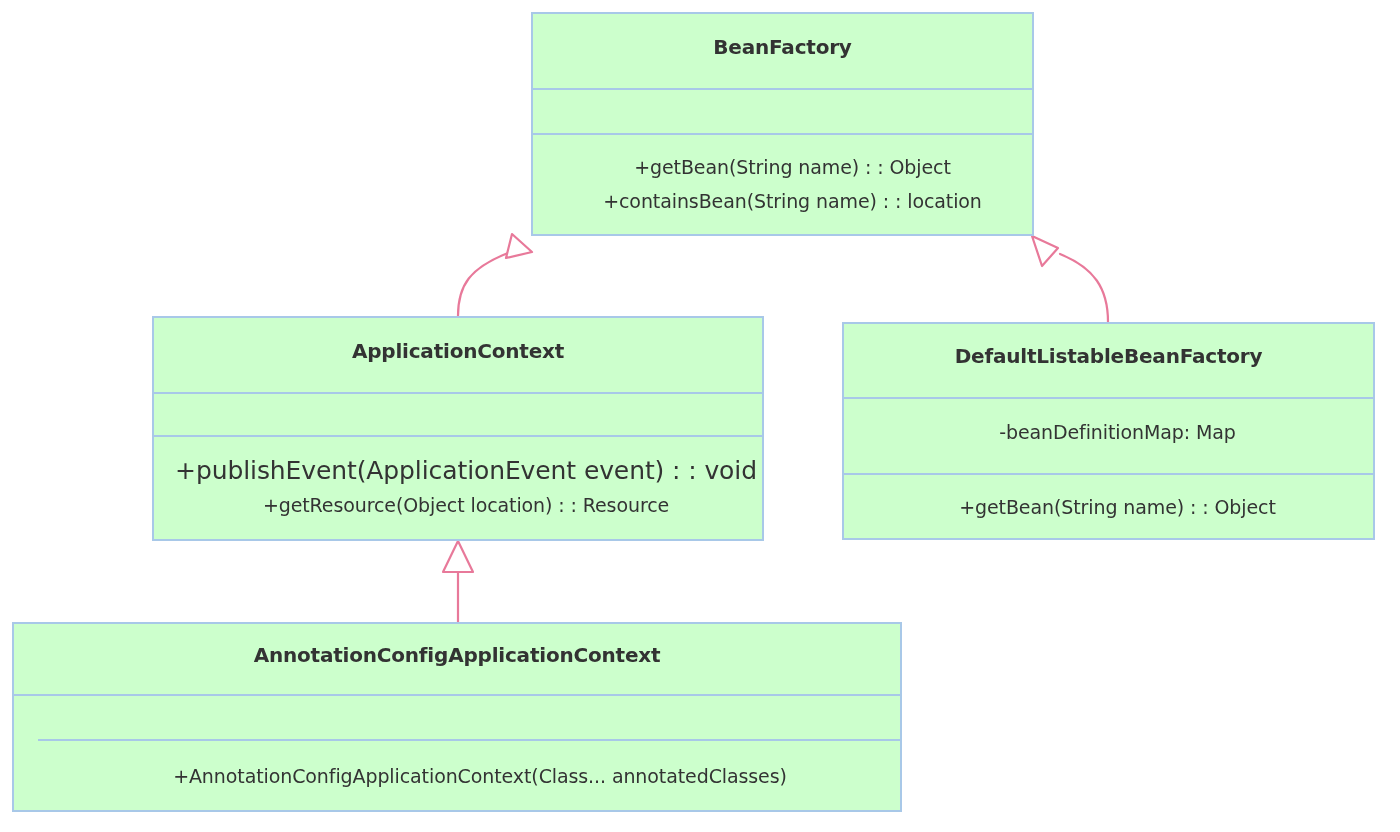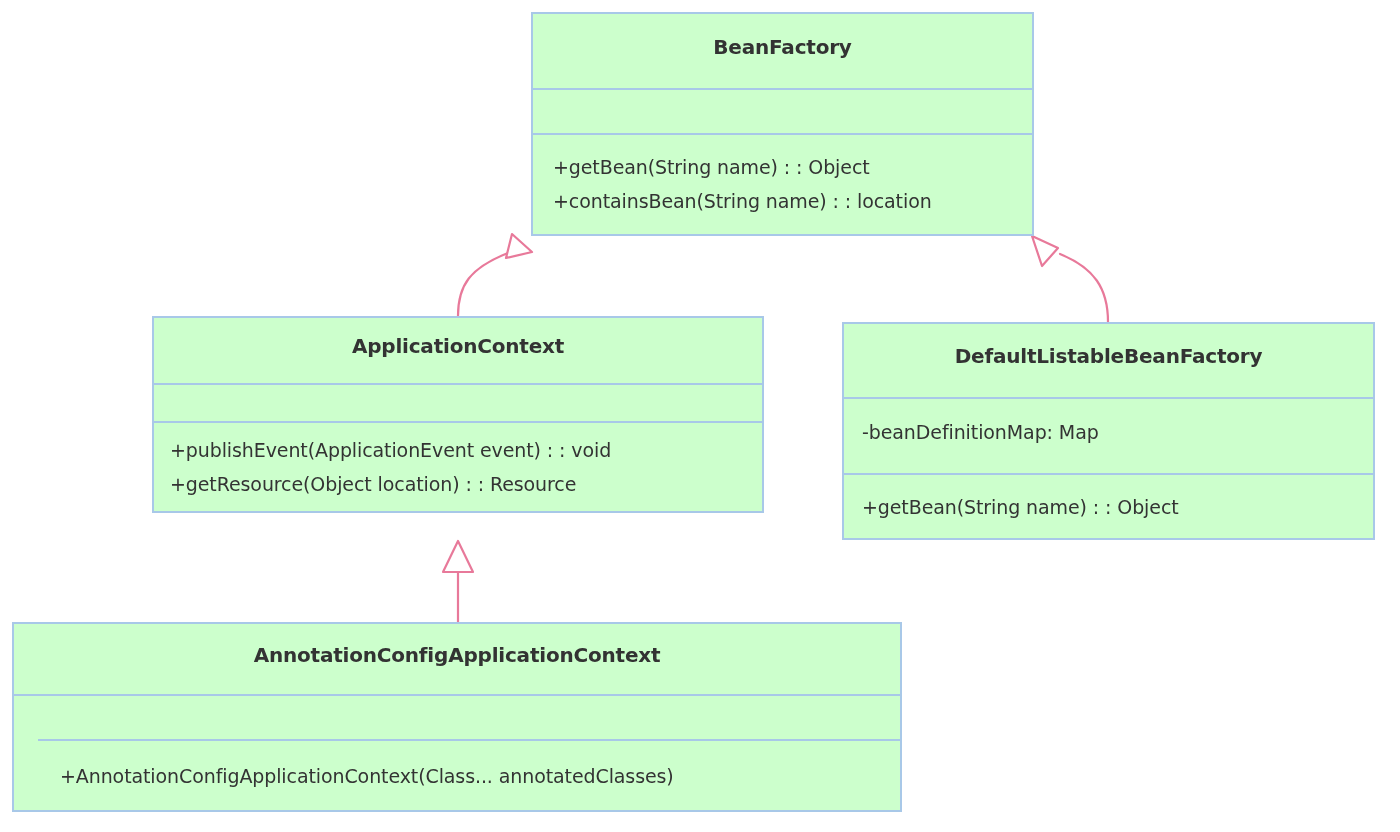--- a/index.html
+++ b/index.html
@@ -26,20 +26,21 @@
   }
   .uml-section {
     box-sizing: border-box;
     display: flex;
     flex-direction: column;
     justify-content: center;
     overflow: hidden;
   }
   .uml-section.divided {
     border-top: 2px solid #a8c8e8;
+    align-items: center;
   }
   .uml-title {
     text-align: center;
     font-weight: bold;
     color: #333333;
     letter-spacing: -0.2px;
   }
   .uml-row {
     color: #333333;
     white-space: nowrap;
@@ -82,27 +83,27 @@
     <div class="uml-section" style="height:71px;">
       <div class="uml-title" style="font-size:20px;">BeanFactory</div>
     </div>
     <div class="uml-section divided" style="height:40px;"></div>
     <div class="uml-section divided" style="height:109px; justify-content:center;">
       <div class="uml-row" style="font-size:19px; line-height:34px; padding-left:20px;">+getBean(String name) : : Object</div>
       <div class="uml-row" style="font-size:19px; line-height:34px; padding-left:20px;">+containsBean(String name) : : location</div>
     </div>
   </div>
 
-  <div class="uml-class" style="left:152px; top:316px; width:612px; height:197px;">
+  <div class="uml-class" style="left:152px; top:316px; width:612px; height:225px;">
     <div class="uml-section" style="height:71px;">
       <div class="uml-title" style="font-size:20px;">ApplicationContext</div>
     </div>
     <div class="uml-section divided" style="height:38px;"></div>
     <div class="uml-section divided" style="height:112px;">
-      <div class="uml-row" style="font-size:19px; line-height:34px; padding-left:16px;">+publishEvent(ApplicationEvent event) : : void</div>
+      <div class="uml-row" style="font-size:25px; line-height:34px; padding-left:16px;">+publishEvent(ApplicationEvent event) : : void</div>
       <div class="uml-row" style="font-size:19px; line-height:34px; padding-left:16px;">+getResource(Object location) : : Resource</div>
     </div>
   </div>
 
   <div class="uml-class" style="left:842px; top:322px; width:533px; height:218px;">
     <div class="uml-section" style="height:72px;">
       <div class="uml-title" style="font-size:20px;">DefaultListableBeanFactory</div>
     </div>
     <div class="uml-section divided" style="height:76px;">
       <div class="uml-row" style="font-size:19px; line-height:30px; padding-left:18px;">-beanDefinitionMap: Map</div>

